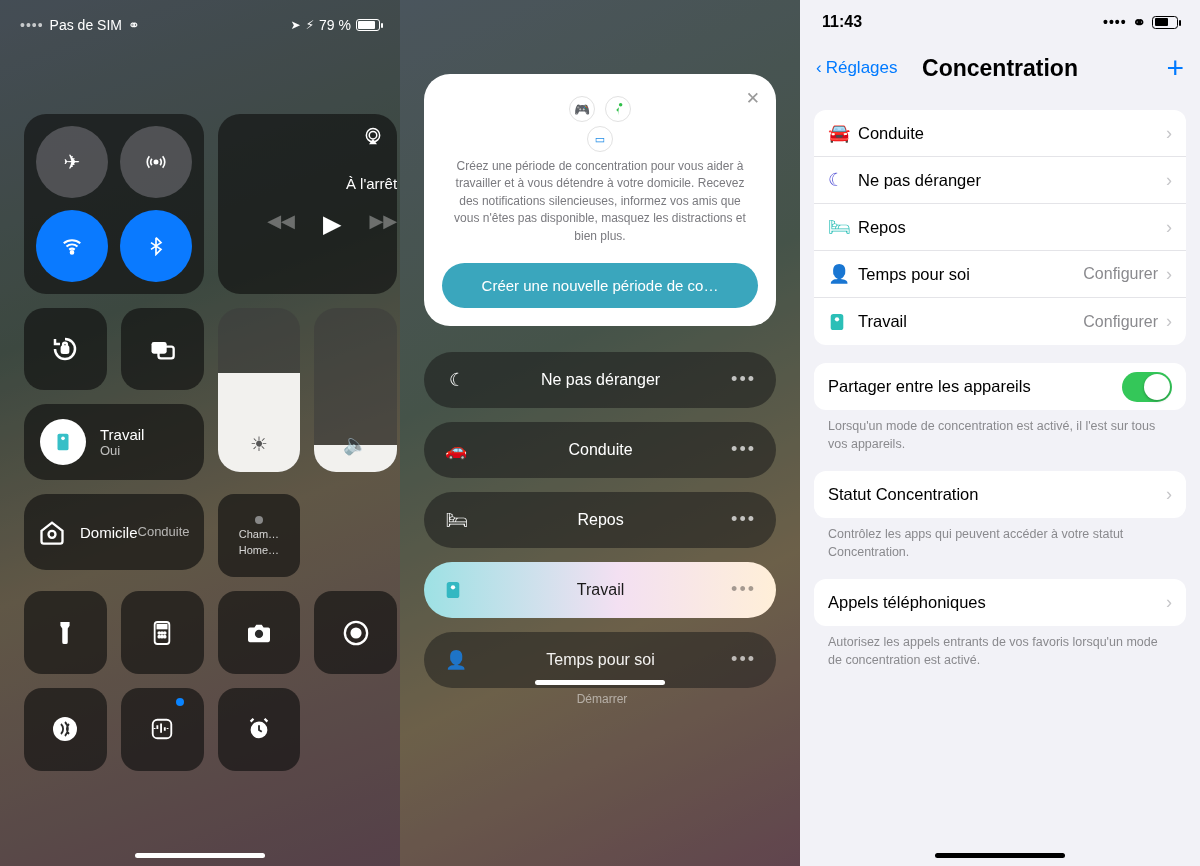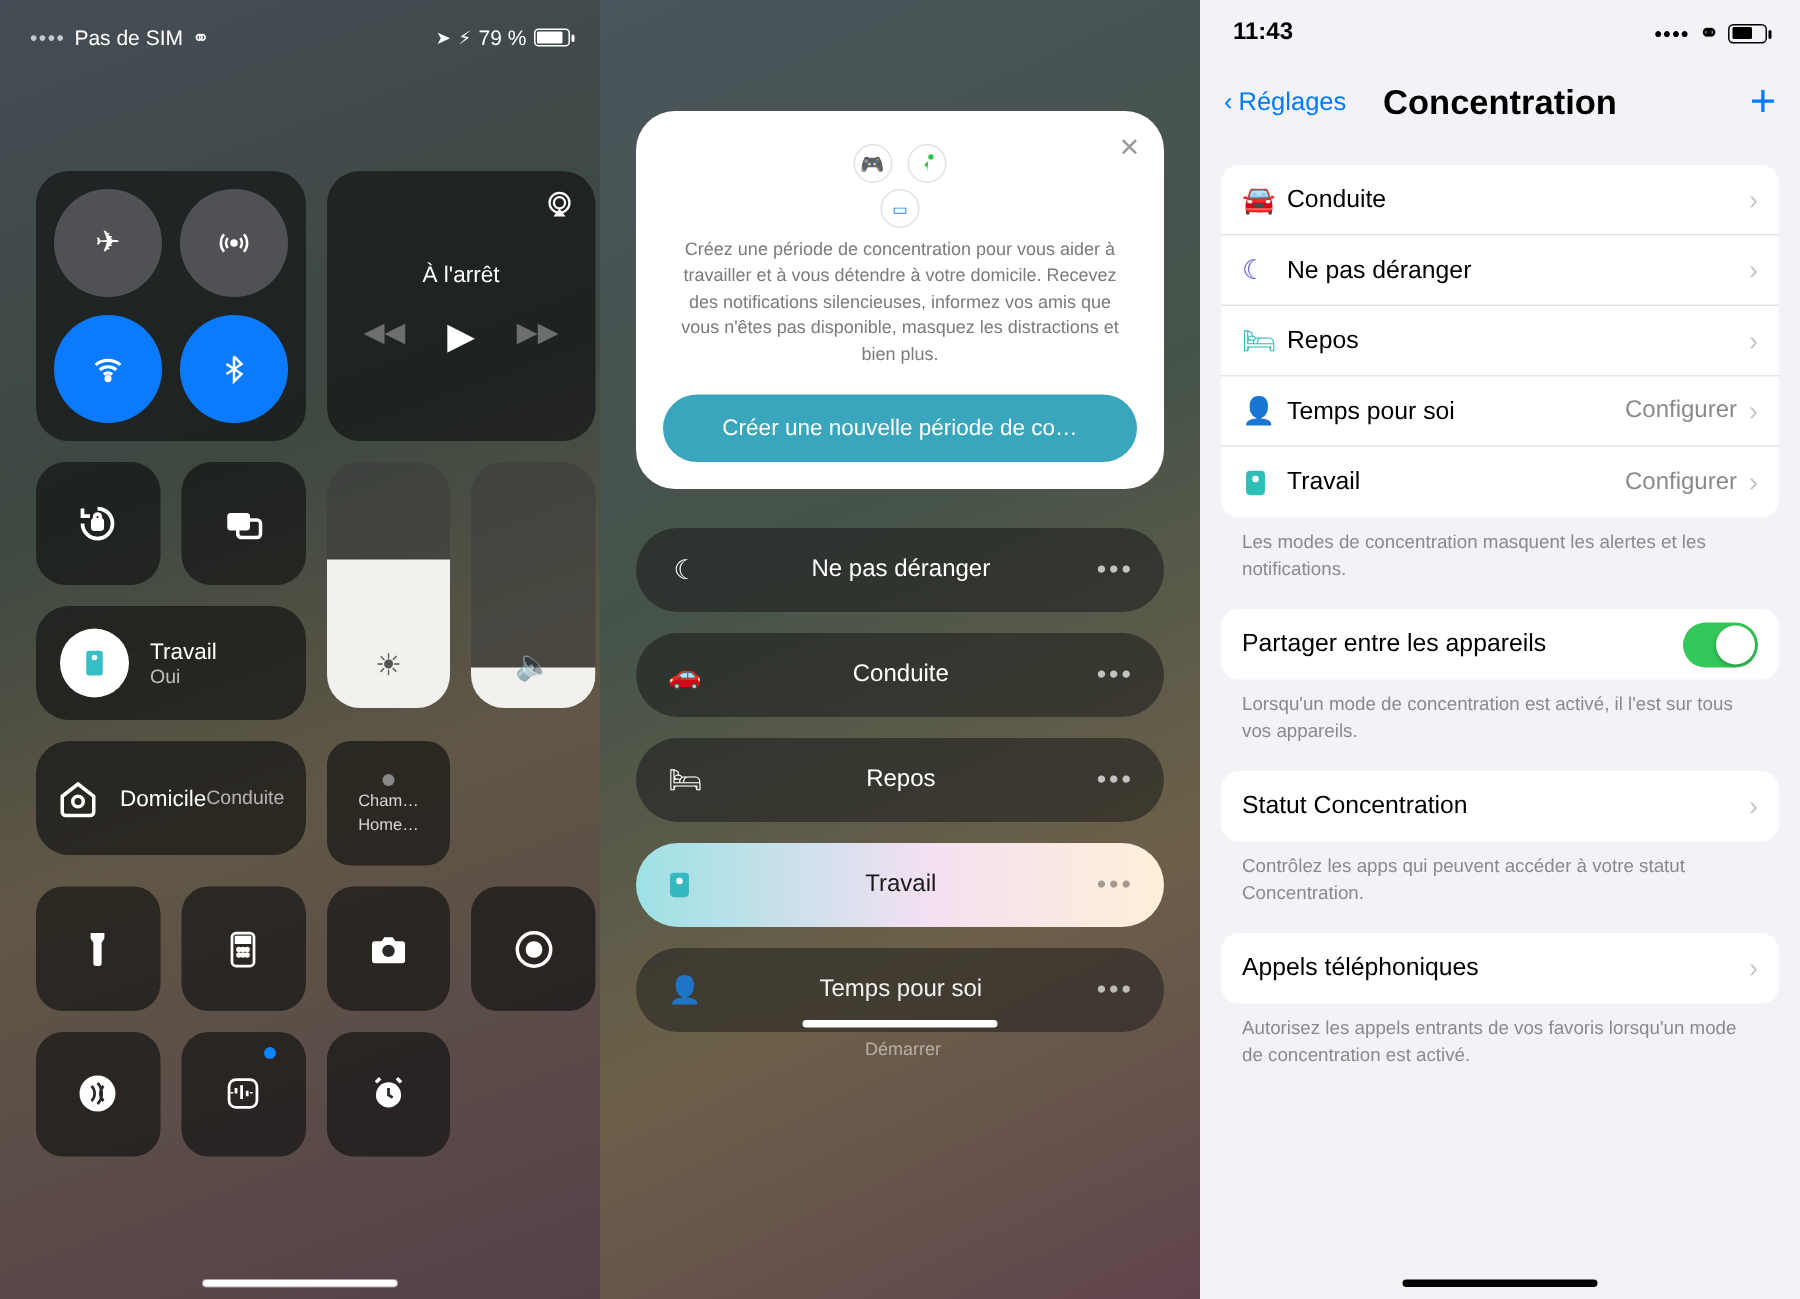--- a/index.html
+++ b/index.html
@@ -15,21 +15,21 @@
   .status1 .right { display:flex; align-items:center; gap:5px; }
   .batcap { width:24px; height:12px; border:1.5px solid #fff; border-radius:3px; position:relative; }
   .batcap::after { content:""; position:absolute; right:-4px; top:3px; width:2.5px; height:5px; background:#fff; border-radius:1px;}
   .batcap i { position:absolute; top:1px; left:1px; bottom:1px; width:78%; background:#fff; border-radius:1px;}
   .cc-body { padding: 70px 24px 0; display:grid; grid-template-columns: 1fr 1fr; grid-auto-rows: min-content; gap: 14px; }
   .quad { display:grid; grid-template-columns:1fr 1fr; grid-template-rows:1fr 1fr; gap:12px; padding:12px; aspect-ratio:1/1; background: rgba(15,15,15,0.65); border-radius:22px;}
   .circle { border-radius:50%; width:100%; height:100%; display:flex; align-items:center; justify-content:center; font-size:20px; }
   .c-off { background: rgba(120,120,125,0.55); color:#fff; }
   .c-blue { background: #0a7aff; color:#fff; }
 
-  .media { aspect-ratio:1/1; background: rgba(15,15,15,0.65); border-radius:22px; display:flex; flex-direction:column; align-items:center; justify-content:center; color:#fff; position:relative;}
+  .media { aspect-ratio:1/1; background: rgba(15,15,15,0.65); border-radius:22px; display:flex; flex-direction:column; align-items:flex-end; justify-content:center; color:#fff; position:relative;}
   .media .cast { position:absolute; top:12px; right:14px; font-size:18px; color:#fff;}
   .media .title { font-size:15px; margin-top:6px; }
   .media .ctrls { display:flex; gap:28px; margin-top:18px; font-size:18px; color:rgba(255,255,255,0.35);}
   .media .play { color:#fff; font-size:24px; }
 
   .two-col { display:grid; grid-template-columns:1fr 1fr; gap:14px; }
   .lock-tile, .mirror-tile { aspect-ratio:1/1; background: rgba(15,15,15,0.65); border-radius:20px; display:flex; align-items:center; justify-content:center; color:#fff; font-size:24px;}
   .vslider { background: rgba(60,60,60,0.55); border-radius:22px; height: 164px; position:relative; overflow:hidden; display:flex; align-items:flex-end; justify-content:center;}
   .vslider .fill { position:absolute; bottom:0; left:0; right:0; background:#f2f1ee; }
   .vslider .ic { position:relative; z-index:1; font-size:20px; margin-bottom:16px;}
@@ -417,21 +417,20 @@
             <svg width="18" height="20" viewBox="0 0 20 22" fill="#2bbfb7">
               <rect x="3" y="2" width="14" height="18" rx="3"></rect>
               <circle cx="10" cy="8" r="2.4" fill="#fff"></circle>
             </svg>
           </span>
         <span class="cl">Travail</span>
         <span class="cr">Configurer</span>
         <span class="ch">›</span>
       </div>
     </div>
-    <div class="caption">Les modes de concentration masquent les alertes et les notifications.</div>
 
     <div class="group">
       <div class="cell">
         <span class="cl">Partager entre les appareils</span>
         <div class="toggle"></div>
       </div>
     </div>
     <div class="caption">Lorsqu'un mode de concentration est activé, il l'est sur tous vos appareils.</div>
 
     <div class="group">

